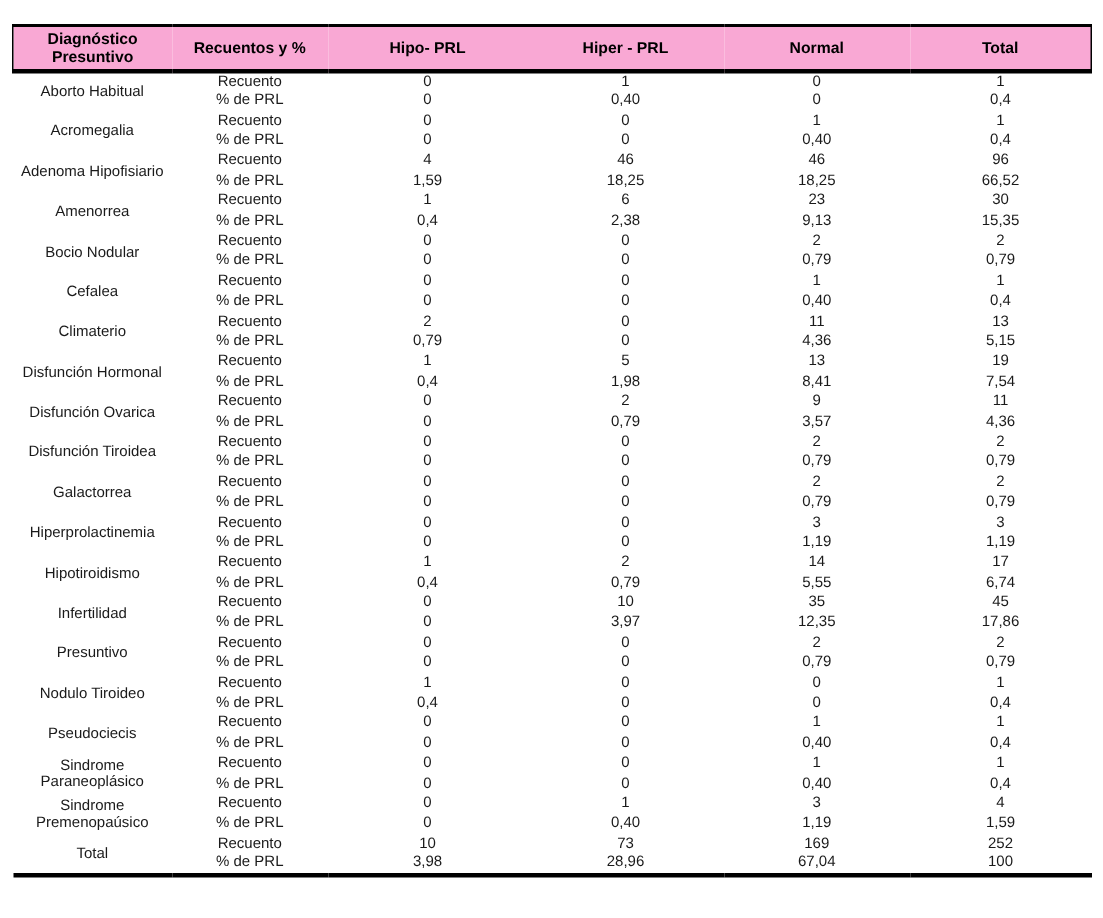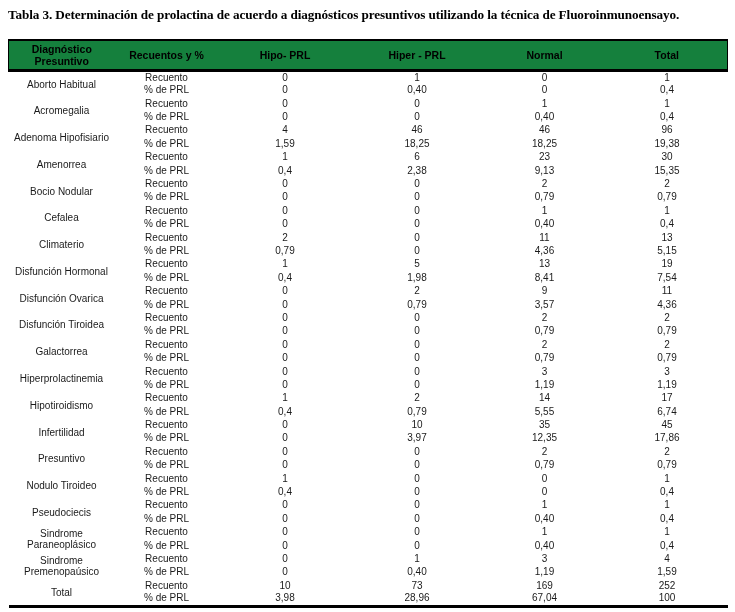--- a/index.html
+++ b/index.html
@@ -23,21 +23,21 @@
   table.ptable {
     border-collapse: collapse;
     table-layout: fixed;
     width: 719px;
     margin: 16px 0 0 8px;
     border-bottom: 3px solid #000;
     font-size: 10px;
     color: #1a1a1a;
   }
   thead th {
-    background: #15803d;
+    background: #f9a8d4;
     font-weight: bold;
     font-size: 10.5px;
     color: #000;
     text-align: center;
     vertical-align: middle;
     height: 28px;
     padding: 2px 2px;
     line-height: 1.15;
     border-top: 2px solid #000;
     border-bottom: 3px solid #000;
@@ -51,21 +51,20 @@
     height: 13.4px;
     line-height: 1.08;
     font-size: 10px;
   }
   tbody td.diag { line-height: 1.12; }
 </style>
 </head>
 <body>
 
 <div class="page">
-  <div class="title">Tabla 3. Determinación de prolactina de acuerdo a diagnósticos presuntivos utilizando la técnica de Fluoroinmunoensayo.</div>
 
   <table class="ptable">
     <colgroup>
       <col style="width:106px">
       <col style="width:104px">
       <col style="width:133px">
       <col style="width:131px">
       <col style="width:124px">
       <col style="width:121px">
     </colgroup>
@@ -118,21 +117,21 @@
     <td class="rc">4</td>
     <td class="rc">46</td>
     <td class="rc">46</td>
     <td class="rc">96</td>
   </tr>
   <tr>
     <td class="lbl">% de PRL</td>
     <td class="pc">1,59</td>
     <td class="pc">18,25</td>
     <td class="pc">18,25</td>
-    <td class="pc">19,38</td>
+    <td class="pc">66,52</td>
   </tr>
 
   <tr>
     <td class="diag" rowspan="2">Amenorrea</td>
     <td class="lbl">Recuento</td>
     <td class="rc">1</td>
     <td class="rc">6</td>
     <td class="rc">23</td>
     <td class="rc">30</td>
   </tr>

